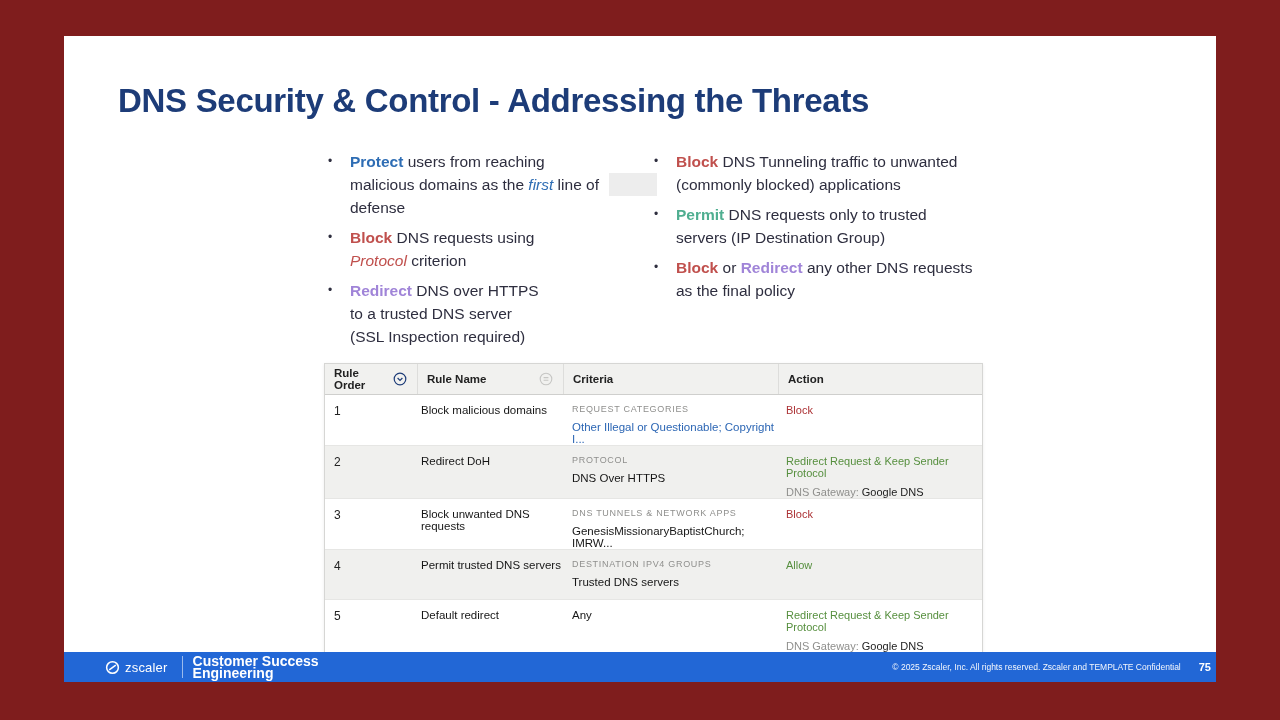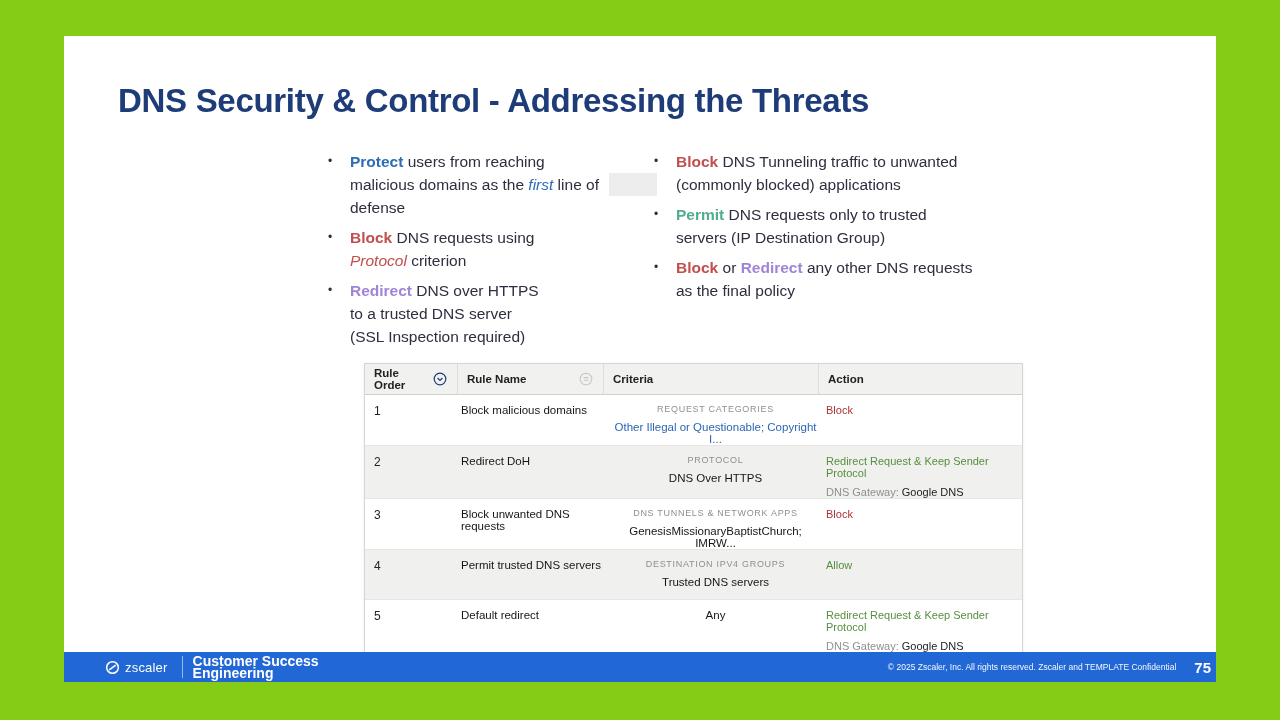--- a/index.html
+++ b/index.html
@@ -1,18 +1,18 @@
 <!DOCTYPE html>
 <html><head>
 <meta charset="utf-8">
 <style>
   * { margin:0; padding:0; box-sizing:border-box; }
   html,body { background:#000; }
   body { font-family:"Liberation Sans", sans-serif; }
-  .stage { position:relative; width:1280px; height:720px; background:#84cc16; overflow:hidden; }
+  .stage { position:relative; width:1280px; height:720px; background:#7f1d1d; overflow:hidden; }
   .slide { position:absolute; left:64px; top:36px; width:1152px; height:646px; background:#ffffff; }
 
   
   .title { position:absolute; left:54px; top:46px; font-size:33px; font-weight:700;
            color:#1d3c78; letter-spacing:-0.3px; white-space:nowrap; }
 
   
   .artifact-band { position:absolute; left:545px; top:137px; width:48px; height:23px; background:#ededed; }
 
   
@@ -25,33 +25,33 @@
   .seg-b-blue   { color:#2e6db4; font-weight:700; }
   .seg-b-red    { color:#c0504d; font-weight:700; }
   .seg-b-purple { color:#a084d8; font-weight:700; }
   .seg-b-green  { color:#4fae90; font-weight:700; }
   .seg-i-blue   { color:#2e6db4; font-style:italic; }
   .seg-i-red    { color:#c0504d; font-style:italic; }
   .seg-i        { color:#2e2e3f; }
 
   
   .rule-table { position:absolute; left:260px; top:327px; width:659px;
-                border:1px solid #d6d6d4; background:#fff; box-shadow:0 1px 3px rgba(0,0,0,0.08);margin-left:40px; }
+                border:1px solid #d6d6d4; background:#fff; box-shadow:0 1px 3px rgba(0,0,0,0.08); }
   .thead { display:flex; height:31px; background:#f1f1ef; border-bottom:1px solid #cfcfcd;
            align-items:center; font-size:11.5px; font-weight:700; color:#222; }
   .thead .hcell { display:flex; align-items:center; justify-content:space-between;
                   height:100%; padding:0 10px 0 9px; border-right:1px solid #dddddb; }
   .thead .hcell:last-child { border-right:none; }
   .trow { display:flex; min-height:50px; border-bottom:1px solid #e6e6e4; background:#fff; }
   .trow:nth-child(even) { background:#f0f0ee; }
   .trow:last-child { border-bottom:none; }
   .cell { padding-top:9px; }
   .col-order    { width:93px;  flex:0 0 93px;  padding-left:9px; font-size:12px; color:#222; }
   .col-name     { width:146px; flex:0 0 146px; padding-left:3px; font-size:11.5px; color:#161616; }
-  .col-criteria { width:215px; flex:0 0 215px; padding-left:8px;text-align:center; }
+  .col-criteria { width:215px; flex:0 0 215px; padding-left:8px; }
   .col-action   { flex:1; padding-left:7px; padding-right:6px; }
   .crit-label { font-size:9px; letter-spacing:0.7px; color:#8f8f8d; }
   .crit-value { font-size:11.5px; margin-top:7px; color:#161616; }
   .crit-value.link { color:#2c66b4; }
   .crit-value.nolabel { margin-top:0; }
   .act-main { font-size:11px; }
   .act-main.red   { color:#ac3235; }
   .act-main.green { color:#568f3e; }
   .act-sub { font-size:11px; margin-top:7px; }
   .act-sub .sub-label { color:#8f8f8d; }
@@ -60,21 +60,21 @@
   
   .footer { position:absolute; left:0; bottom:0; width:100%; height:30px;
             background:#2267d6; display:flex; align-items:center; color:#fff; }
   .footer .brand-group { display:flex; align-items:center; margin-left:40px; }
   .brand-mark { display:flex; align-items:center; }
   .brand-text { font-size:13px; font-weight:400; letter-spacing:0.2px; margin-left:4px; }
   .footer .divider { width:1px; height:22px; background:rgba(255,255,255,0.55); margin:0 10px 0 14px; }
   .team { font-size:14px; font-weight:700; line-height:12px; }
   .footer .right-group { margin-left:auto; display:flex; align-items:center; padding-right:5px; }
   .copyright { font-size:8.5px; color:#ffffff; opacity:0.95; }
-  .page-number { font-size:15px; font-weight:700; margin-left:18px; }
+  .page-number { font-size:11px; font-weight:700; margin-left:18px; }
 </style>
 </head>
 <body>
 
 <div class="stage">
   <div class="slide">
 
     <div class="title">DNS Security &amp; Control - Addressing the Threats</div>
 
     <div class="artifact-band"></div>

